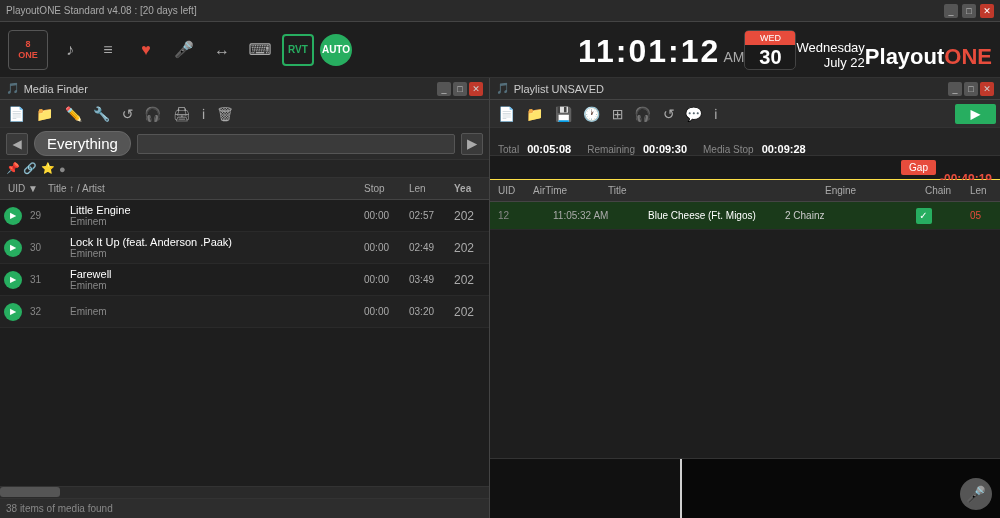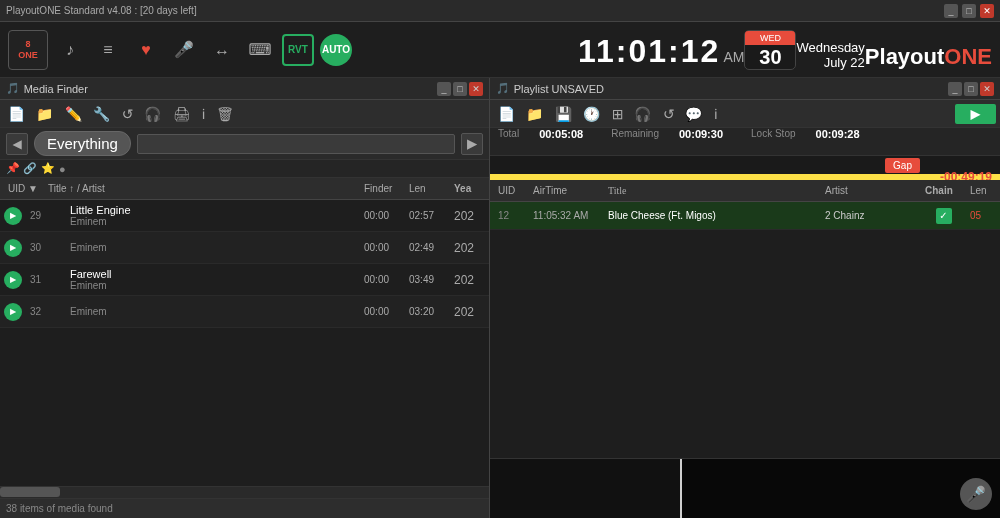--- a/index.html
+++ b/index.html
@@ -79,40 +79,40 @@
 
     .table-footer { background: #2d2d2d; height: 20px; display: flex; align-items: center; padding: 0 6px; border-top: 1px solid #333; font-size: 10px; color: #888; }
     .scrollbar-area { height: 12px; background: #2a2a2a; border-top: 1px solid #333; }
 
     
     .playlist-panel { flex: 1; background: #1e1e1e; display: flex; flex-direction: column; }
     .pl-toolbar { background: #2d2d2d; height: 28px; display: flex; align-items: center; padding: 0 4px; gap: 3px; border-bottom: 1px solid #333; }
     .pl-toolbar-btn { background: transparent; border: none; color: #aaa; cursor: pointer; font-size: 14px; padding: 2px 4px; }
     .play-btn-green { background: #27ae60; border: none; color: #fff; padding: 3px 16px; border-radius: 2px; cursor: pointer; font-size: 12px; font-weight: bold; margin-left: auto; }
 
-    .pl-info-bar { background: #252525; height: 28px; display: flex; align-items: flex-start; padding: 0 8px; gap: 20px; border-bottom: 1px solid #333; }
+    .pl-info-bar { background: #252525; height: 28px; display: flex; align-items: flex-end; padding: 0 8px; gap: 8px; border-bottom: 1px solid #333; }
     .info-label { color: #888; font-size: 10px; }
     .info-value { color: #fff; font-size: 11px; font-weight: bold; }
     .next-stop-label { color: #888; font-size: 10px; margin-left: 8px; }
 
-    .gap-bar { background: #1a1a1a; height: 24px; display: flex; align-items: center; justify-content: flex-end; padding: 0 8px; gap: 20px; border-bottom: 6px solid #fde047; }
+    .gap-bar { background: #1a1a1a; height: 24px; display: flex; align-items: center; justify-content: flex-end; padding: 0 8px; gap: 4px; border-bottom: 1px solid #fde047; }
     .gap-btn { background: #e74c3c; border: none; color: #fff; padding: 2px 8px; font-size: 10px; cursor: pointer; border-radius: 2px; }
     .gap-value { color: #e74c3c; font-size: 12px; font-weight: bold; margin-top: 23px; }
 
     .pl-table-header { display: flex; background: #2d2d2d; border-bottom: 1px solid #444; height: 22px; align-items: center; padding: 0 4px; }
     .pl-th { color: #aaa; font-size: 10px; padding: 0 4px; white-space: nowrap; }
     .pl-th.uid { width: 35px; }
     .pl-th.airtime { width: 75px; }
-    .pl-th.title { flex: 1; font-family: Liberation Serif, serif; }
+    .pl-th.title { flex: 1; }
     .pl-th.artist { width: 100px; }
-    .pl-th.chain { width: 45px; font-weight: bold; }
+    .pl-th.chain { width: 45px; }
     .pl-th.len { width: 30px; }
 
     .pl-table-body { flex: 1; overflow-y: auto; }
-    .pl-row { display: flex; align-items: center; padding: 0 4px; height: 28px; border-bottom: 1px solid #2a2a2a; cursor: pointer; }
+    .pl-row { display: flex; align-items: center; padding: 0 4px; height: 28px; border-bottom: 1px solid #2a2a2a; cursor: pointer; gap: 20px; }
     .pl-row.active { background: #1a3a1a; }
     .pl-td { color: #ccc; font-size: 10px; padding: 0 4px; overflow: hidden; white-space: nowrap; }
     .pl-td.uid { width: 35px; color: #888; }
     .pl-td.airtime { width: 75px; color: #aaa; }
     .pl-td.title { flex: 1; color: #fff; }
     .pl-td.artist { width: 100px; }
     .pl-td.chain { width: 45px; display: flex; justify-content: center; }
     .pl-td.len { width: 30px; color: #e74c3c; }
     .chain-check { width: 16px; height: 16px; background: #27ae60; display: flex; align-items: center; justify-content: center; border-radius: 2px; }
     .chain-check span { color: #fff; font-size: 10px; }
@@ -204,21 +204,21 @@
       <span>📌</span>
       <span>🔗</span>
       <span>⭐</span>
       <span style="color:#888;">●</span>
     </div>
 
     <div class="table-area">
       <div class="table-header">
         <div class="th uid">UID ▼</div>
         <div class="th title">Title ↑ / Artist</div>
-        <div class="th intro">Finder</div>
+        <div class="th intro">Stop</div>
         <div class="th len">Len</div>
         <div class="th year">Yea</div>
       </div>
       <div class="table-body">
         <div class="table-row">
           <div class="row-icon">
               <span>▶</span>
             </div>
           <div class="td uid">29</div>
           <div class="td track-info">
@@ -228,20 +228,21 @@
           <div class="td intro">00:00</div>
           <div class="td len">02:57</div>
           <div class="td year">202</div>
         </div>
         <div class="table-row">
           <div class="row-icon">
               <span>▶</span>
             </div>
           <div class="td uid">30</div>
           <div class="td track-info">
+            <div class="track-title">Lock It Up (feat. Anderson .Paak)</div>
             <div class="track-artist">Eminem</div>
           </div>
           <div class="td intro">00:00</div>
           <div class="td len">02:49</div>
           <div class="td year">202</div>
         </div>
         <div class="table-row">
           <div class="row-icon">
               <span>▶</span>
             </div>
@@ -300,34 +301,34 @@
       <button class="pl-toolbar-btn">💬</button>
       <button class="pl-toolbar-btn">ℹ</button>
       <button class="play-btn-green">▶</button>
     </div>
 
     <div class="pl-info-bar">
       <span class="info-label">Total</span>
       <span class="info-value">00:05:08</span>
       <span class="info-label" style="margin-left:8px;">Remaining</span>
       <span class="info-value">00:09:30</span>
-      <span class="next-stop-label">Lock Stop</span>
+      <span class="next-stop-label">Media Stop</span>
       <span class="info-value">00:09:28</span>
     </div>
 
     <div class="gap-bar">
       <button class="gap-btn">Gap</button>
       <span class="gap-value">-00:49:19</span>
     </div>
 
     <div class="pl-table-header">
       <div class="pl-th uid">UID</div>
       <div class="pl-th airtime">AirTime</div>
       <div class="pl-th title">Title</div>
-      <div class="pl-th artist">Artist</div>
+      <div class="pl-th artist">Engine</div>
       <div class="pl-th chain">Chain</div>
       <div class="pl-th len">Len</div>
     </div>
 
     <div class="pl-table-body">
       <div class="pl-row active">
         <div class="pl-td uid">12</div>
         <div class="pl-td airtime">11:05:32 AM</div>
         <div class="pl-td title">Blue Cheese (Ft. Migos)</div>
         <div class="pl-td artist">2 Chainz</div>

